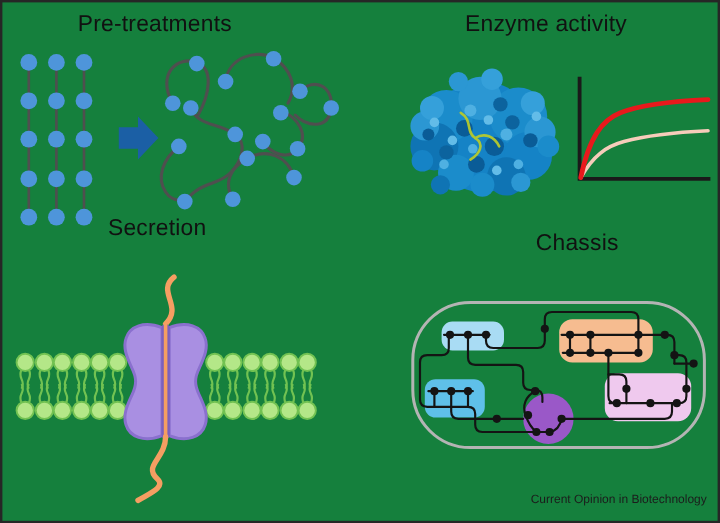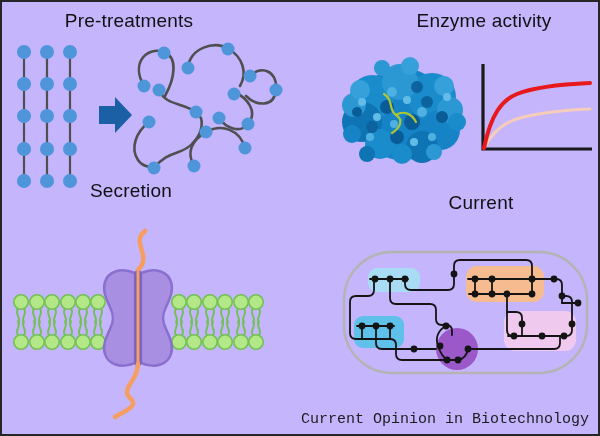--- a/index.html
+++ b/index.html
@@ -1,41 +1,40 @@
 <!DOCTYPE html>
 <html><head>
 <meta charset="utf-8">
 <style>
   html,body{margin:0;padding:0;background:#ffffff;}
   .figure{
-    position:relative;width:600px;height:436px;background:#c4b5fd;
+    position:relative;width:600px;height:436px;background:#15803d;
     border:2px solid #262626;box-sizing:border-box;overflow:hidden;
     font-family:"Liberation Sans",sans-serif;
   }
   .panel-title{
     position:absolute;transform:translateX(-50%);
     font-size:19px;font-weight:400;color:#111;white-space:nowrap;
     letter-spacing:0.2px;
   }
   .credit{
-    position:absolute;right:9px;top:409px;font-size:15px;color:#1c1c1c;
+    position:absolute;right:9px;top:409px;font-size:10px;color:#1c1c1c;
     white-space:nowrap;
-    font-family:Liberation Mono, monospace;
   }
   svg.art{position:absolute;left:0;top:0;}
 </style>
 </head>
 <body>
 
 <div class="figure">
 
   <div class="panel-title" style="left:127px;top:8px">Pre-treatments</div>
-  <div class="panel-title" style="left:482px;top:8px">Enzyme activity</div>
+  <div class="panel-title" style="left:453px;top:8px">Enzyme activity</div>
   <div class="panel-title" style="left:129px;top:178px">Secretion</div>
-  <div class="panel-title" style="left:479px;top:190px">Current</div>
+  <div class="panel-title" style="left:479px;top:190px">Chassis</div>
 
   <svg class="art" width="596" height="432" viewBox="0 0 596 432">
 
     <g>
       <g stroke-width="2.2" fill="none" stroke="#4f4f4f">
         <line x1="22" y1="50" x2="22" y2="179"></line>
         <line x1="45" y1="50" x2="45" y2="179"></line>
         <line x1="68" y1="50" x2="68" y2="179"></line>
       </g>
       <g fill="#4e95da">

